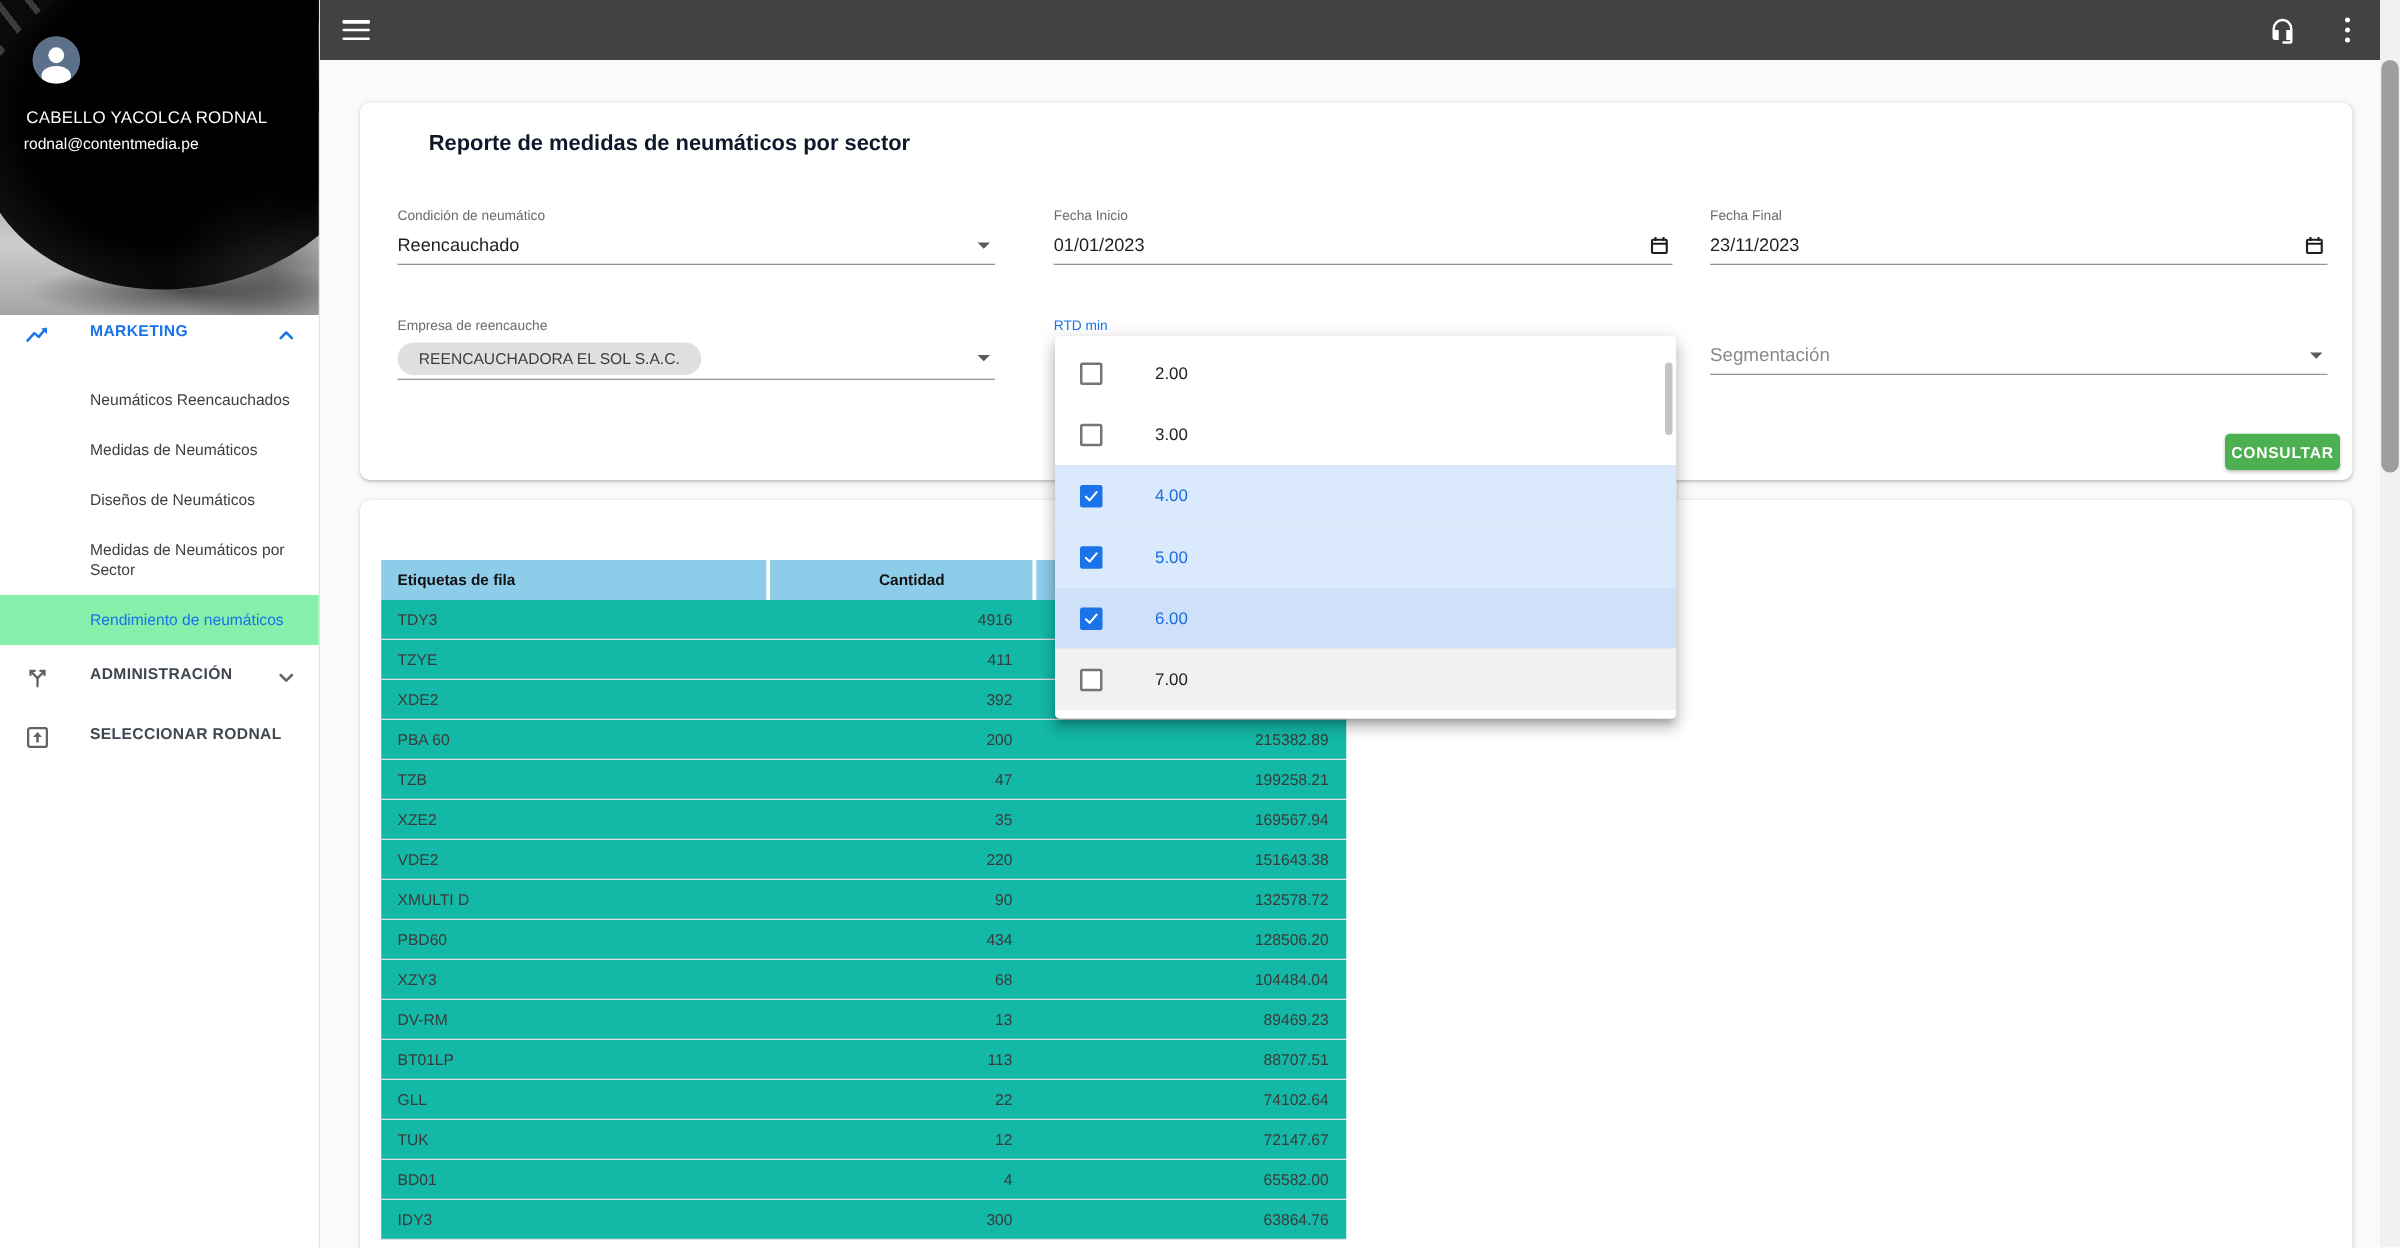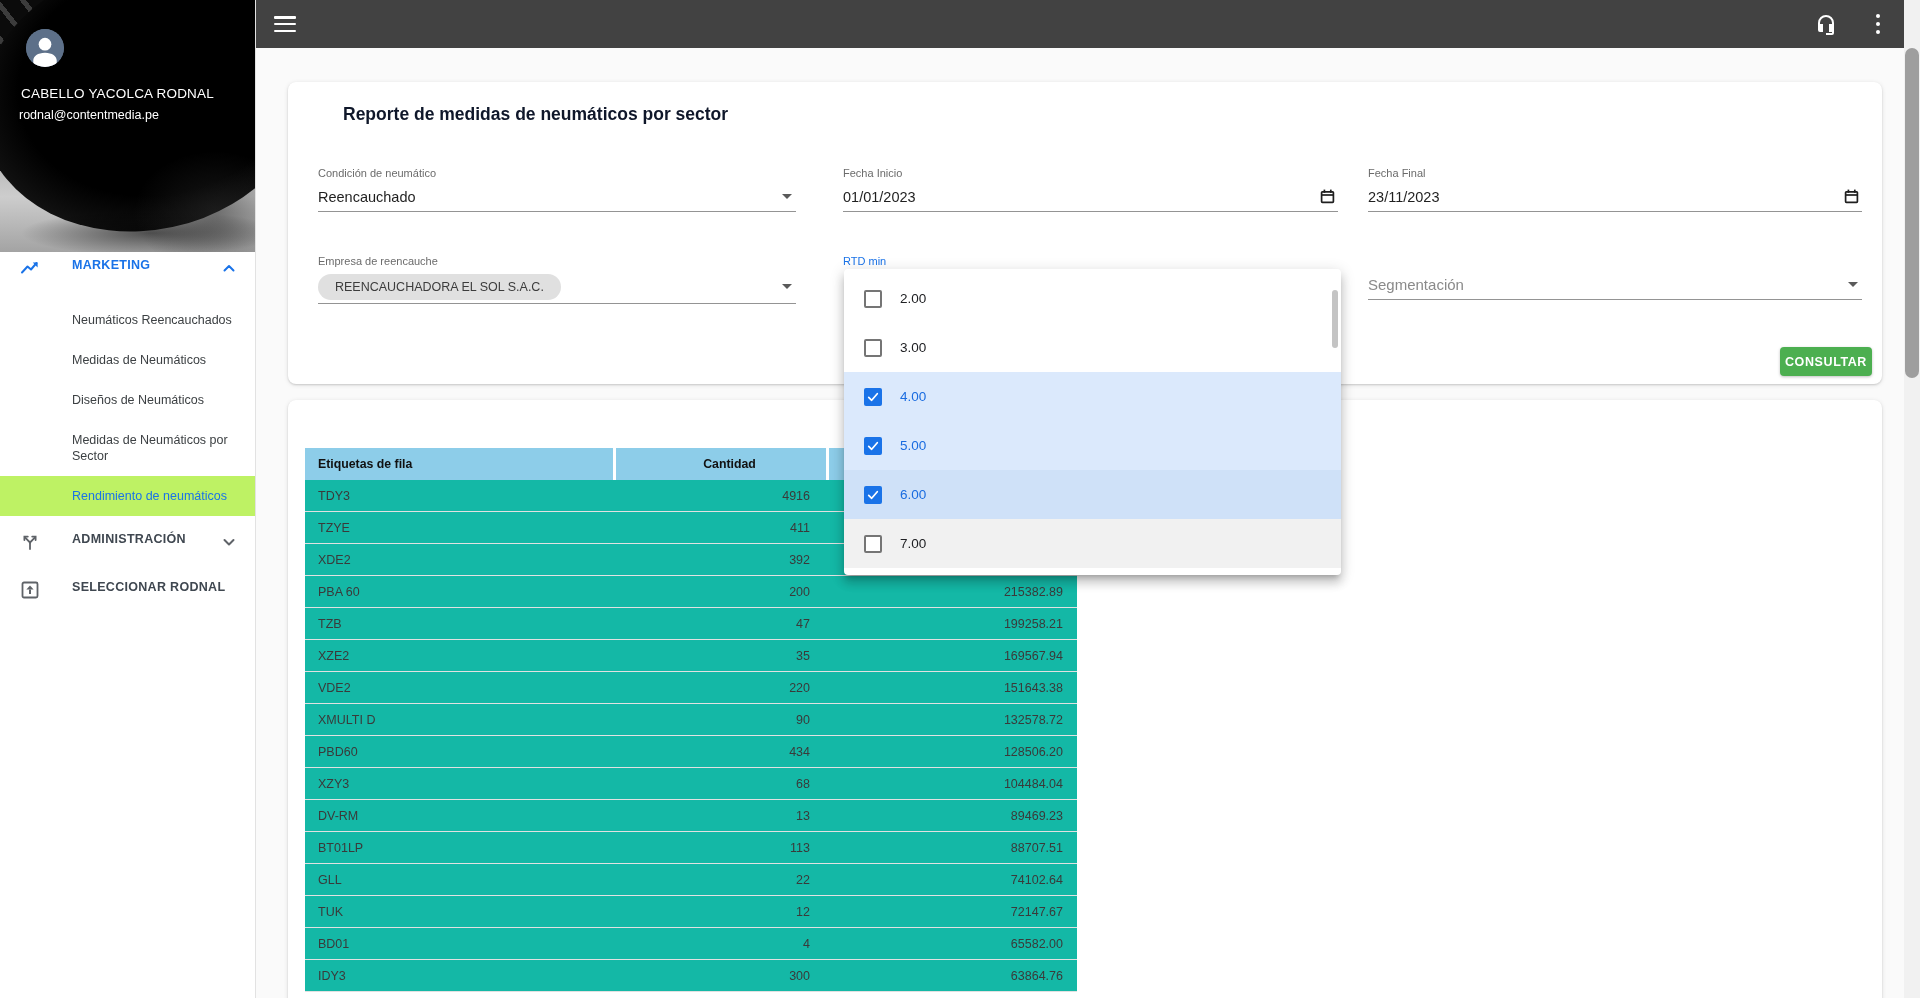--- a/index.html
+++ b/index.html
@@ -25,21 +25,21 @@
   .user-email { position:absolute; left:19px; top:108px; color:#fff; font-size:12.5px; text-shadow:0 1px 2px rgba(0,0,0,.55); white-space:nowrap; }
 
   .menu { position:absolute; left:0; top:258px; width:100%; }
   .section-row { height:42px; display:flex; align-items:flex-start; padding:0 16px 0 20px; cursor:pointer; }
   .section-row .s-icon { width:20px; height:20px; flex:0 0 20px; }
   .section-row .s-label { margin-left:32px; font-size:12.5px; font-weight:700; letter-spacing:.3px; color:#3f4750; flex:1 1 auto; }
   .section-row.blue .s-label { color:#1a73e8; }
   .chev { width:20px; height:20px; flex:0 0 20px; }
   .menu-items { list-style:none; margin-bottom:16px; }
   .menu-items li { padding:12px 16px 12px 72px; font-size:12.5px; font-weight:400; color:#3c4043; line-height:16px; cursor:pointer; }
-  .menu-items li.active { background:#bef264; color:#1a73e8; }
+  .menu-items li.active { background:#86efac; color:#1a73e8; }
   .gap-sm { height:6px; }
 
   
   .topbar { position:absolute; left:256px; top:0; width:1648px; height:48px; background:#424242; z-index:20; display:flex; align-items:center; }
   .hamburger { margin-left:18px; width:22px; height:16px; display:flex; flex-direction:column; justify-content:space-between; cursor:pointer; }
   .hamburger span { display:block; height:2.5px; background:#fff; border-radius:1px; }
   .topbar-right { margin-left:auto; display:flex; align-items:center; gap:28px; margin-right:14px; }
   .tb-icon { width:24px; height:24px; cursor:pointer; display:flex; align-items:center; justify-content:center; }
   .kebab { display:flex; flex-direction:column; gap:3.5px; }
   .kebab i { width:4.5px; height:4.5px; border-radius:50%; background:#fff; }
@@ -86,21 +86,21 @@
   .t-row { display:flex; height:32px; border-bottom:1px solid #e1e1e1; background:#14b8a6; }
   .t-c { display:flex; align-items:center; color:#3a3a3a; }
   .t-c.c1 { width:308px; padding-left:13px; }
   .t-c.c2 { width:213px; justify-content:flex-end; padding-right:16px; }
   .t-c.c3 { width:251px; justify-content:flex-end; padding-right:14px; }
 
   
   .dropdown-panel { position:absolute; left:844px; top:269px; width:497px; height:306px; background:#fff; border-radius:4px; z-index:50;
     box-shadow:0 5px 5px -3px rgba(0,0,0,.2), 0 8px 10px 1px rgba(0,0,0,.14), 0 3px 14px 2px rgba(0,0,0,.12); padding-top:5px; overflow:hidden; }
   .opt { height:49px; display:flex; align-items:center; padding-left:20px; cursor:pointer; background:#fff; }
-  .opt .o-label { margin-left:18px; font-size:13.5px; color:#202124; }
+  .opt .o-label { margin-left:42px; font-size:13.5px; color:#202124; }
   .opt.selected { background:#dbe9fc; }
   .opt.selected .o-label { color:#1a6ce0; }
   .opt.strong { background:#cfe1f8; }
   .opt.muted { background:#f1f1f1; }
   .cbox { width:18px; height:18px; border:2px solid #757575; border-radius:2px; background:#fff; display:flex; align-items:center; justify-content:center; }
   .cbox.checked { border:none; background:#1a73e8; }
   .cbox svg { display:none; }
   .cbox.checked svg { display:block; }
   .dd-scroll { position:absolute; right:3px; top:21px; width:6px; height:58px; background:#c4c4c4; border-radius:3px; }
 </style>

